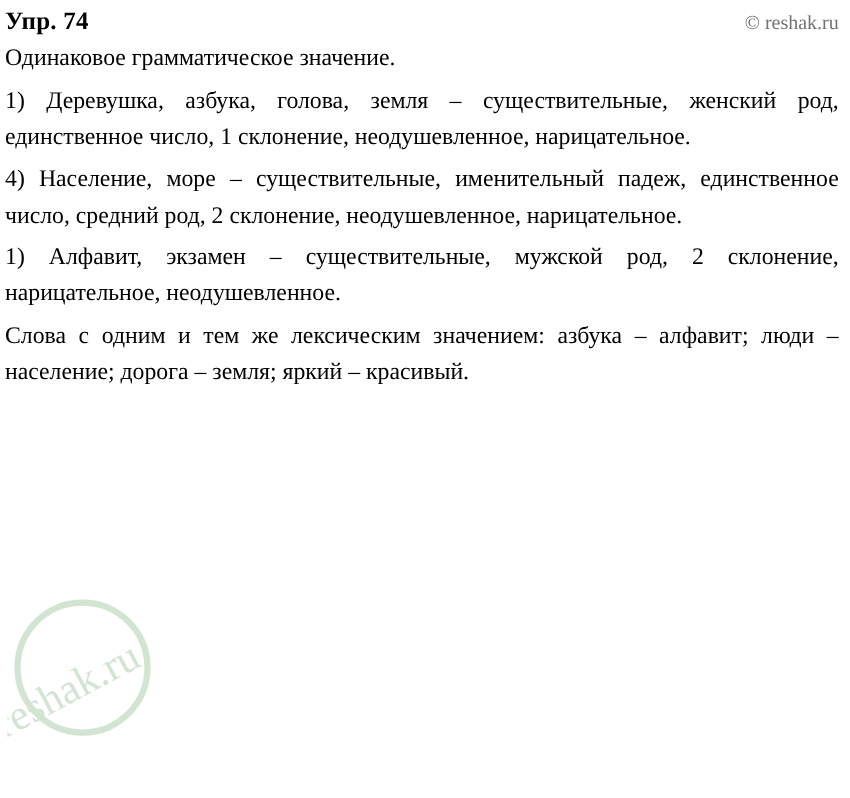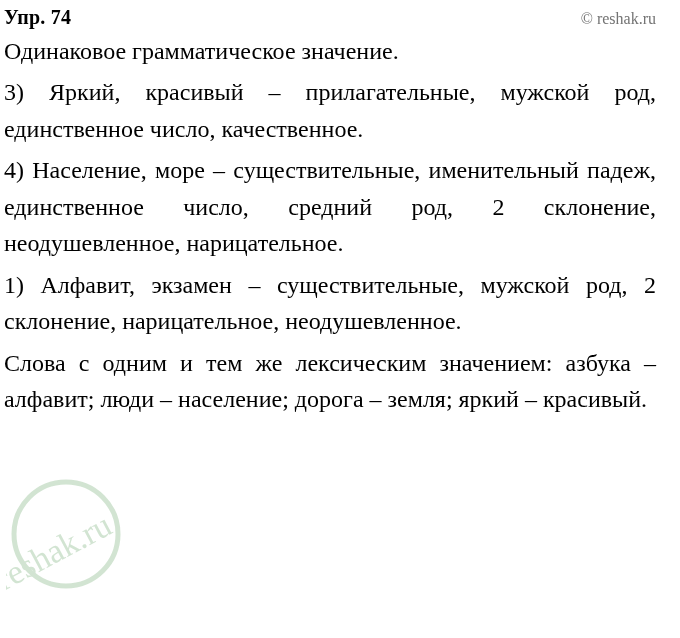--- a/index.html
+++ b/index.html
@@ -13,42 +13,42 @@
     font-family: "Liberation Serif", serif;
     color: #000000;
     position: relative;
     overflow: hidden;
   }
   .page {
     position: relative;
     width: 680px;
     height: 638px;
     box-sizing: border-box;
-    padding: 6px 24px 0 4px;
+    padding: 6px 9px 0 4px;
   }
   .header-row {
     display: flex;
     align-items: baseline;
     justify-content: space-between;
     margin-bottom: 4px;
   }
   .ex-title {
     font-family: "Liberation Serif", serif;
     font-size: 20px;
     font-weight: bold;
     letter-spacing: 0.2px;
   }
   .watermark-text {
     font-family: "Liberation Serif", serif;
     font-size: 16px;
     color: #737373;
     white-space: nowrap;
   }
   .para {
-    font-size: 24px;
+    font-size: 19px;
     line-height: 1.52;
     text-align: justify;
     text-justify: inter-word;
     margin: 0 0 5px 0;
     position: relative;
     z-index: 2;
   }
   .para:last-child {
     margin-bottom: 12px;
   }
@@ -78,18 +78,18 @@
   </div>
 
   <div class="wm-logo">
     <svg width="150" height="150" viewBox="0 0 150 150" aria-hidden="true">
       <circle cx="60" cy="72" r="52" fill="none" stroke="#9cc49c" stroke-width="5"></circle>
       <text x="-14" y="108" transform="rotate(-28 34 96)" font-family="Liberation Serif, serif" font-size="34" fill="#9cc49c">reshak.ru</text>
     </svg>
   </div>
 
   <div class="para">Одинаковое грамматическое значение.</div>
-  <div class="para">3) Яркий, красивый – прилагательные, мужской род, единственное число, качественное.</div>
+  <div class="para">1) Деревушка, азбука, голова, земля – существительные, женский род, единственное число, 1 склонение, неодушевленное, нарицательное.</div>
   <div class="para">4) Население, море – существительные, именительный падеж, единственное число, средний род, 2 склонение, неодушевленное, нарицательное.</div>
   <div class="para">1) Алфавит, экзамен – существительные, мужской род, 2 склонение, нарицательное, неодушевленное.</div>
   <div class="para">Слова с одним и тем же лексическим значением: азбука – алфавит; люди – население; дорога – земля; яркий – красивый.</div>
 
 </div>
 
 </body></html>

